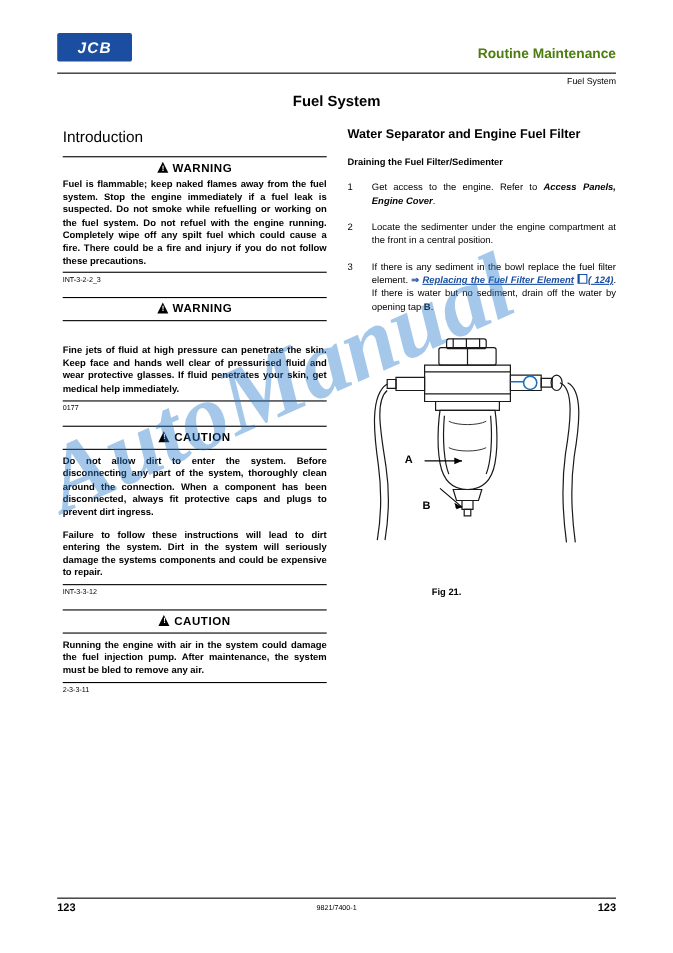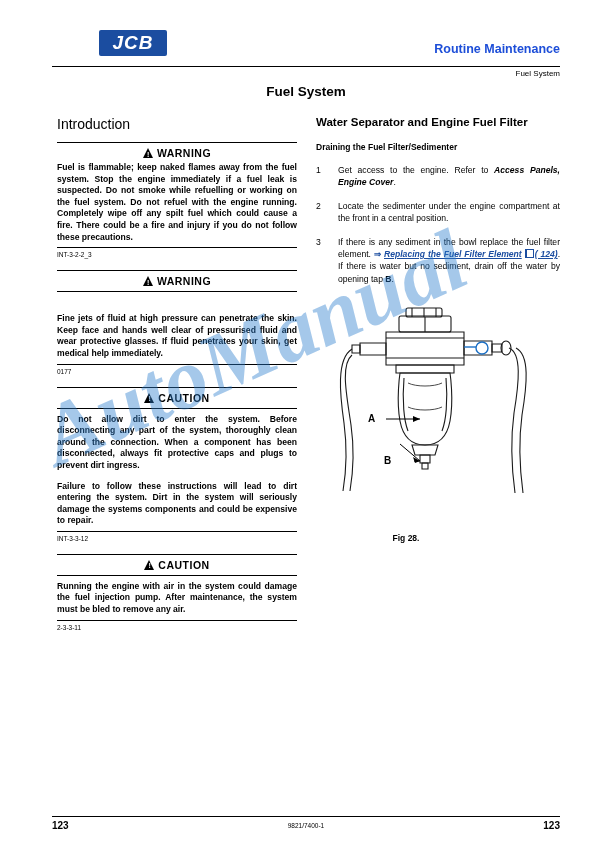--- a/index.html
+++ b/index.html
@@ -35,33 +35,32 @@
     left: 0;
     top: 0;
     width: 68px;
     height: 26px;
     background: #1b4da0;
     border-radius: 2px;
     color: #ffffff;
     font-family: "Liberation Sans", sans-serif;
     font-weight: bold;
     font-style: italic;
-    font-size: 19px;
+    font-size: 14px;
     letter-spacing: 1px;
     text-align: center;
     line-height: 26px;
-    margin-left: 47px;
   }
   .header-title {
     position: absolute;
     right: 0;
     top: 12px;
     font-size: 12.5px;
     font-weight: bold;
-    color: #1d4ed8;
+    color: #4d7c0f;
     text-align: right;
   }
   .header-rule {
     position: absolute;
     left: 0;
     top: 36px;
     width: 508px;
     height: 1px;
     background: #000;
   }
@@ -443,21 +442,21 @@
           <line x1="70" y1="116" x2="104" y2="116"></line>
           <line x1="84" y1="141" x2="104" y2="158"></line>
         </g>
         <g fill="#000">
           <polygon points="104,116 97,113 97,119"></polygon>
           <polygon points="104,158 97,154 99,160"></polygon>
         </g>
       </svg>
       <div class="callout" style="left:52px; top:110px;">A</div>
       <div class="callout" style="left:68px; top:152px;">B</div>
-      <div class="fig-caption">Fig 28.</div>
+      <div class="fig-caption">Fig 21.</div>
     </div>
 
   </div>
 
   <div class="watermark">
     <span>AutoManual</span>
   </div>
 
   <div class="footer-rule"></div>
   <div class="footer">

